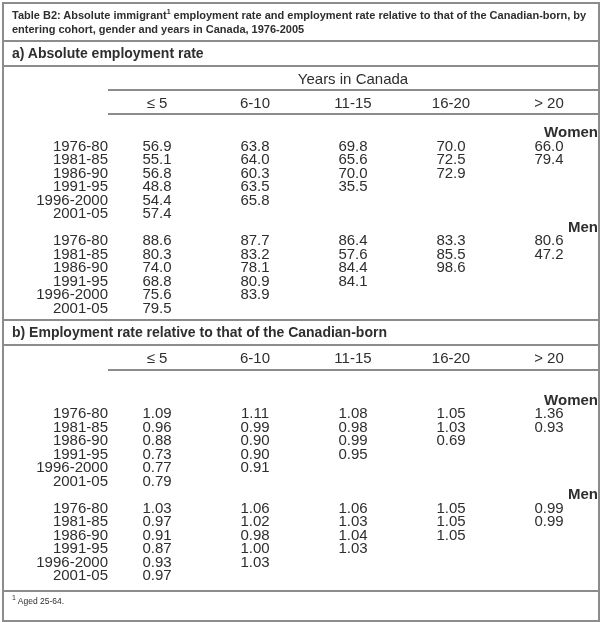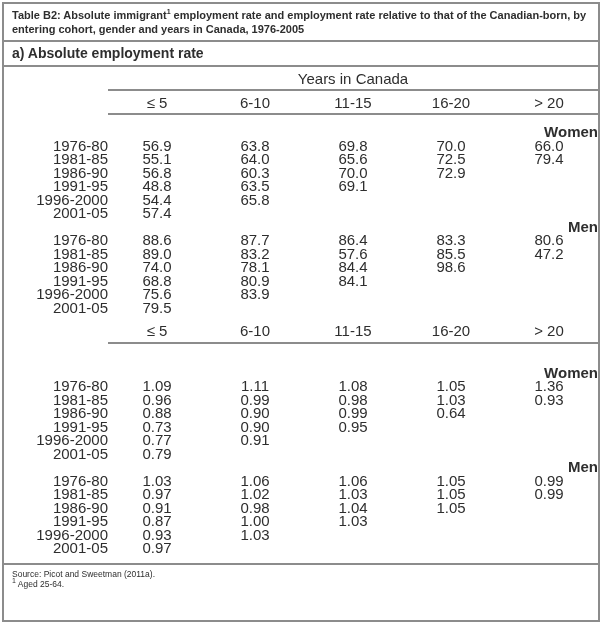--- a/index.html
+++ b/index.html
@@ -127,21 +127,21 @@
             <td>56.8</td>
             <td>60.3</td>
             <td>70.0</td>
             <td>72.9</td>
             <td></td>
           </tr>
           <tr>
             <td class="cohort">1991-95</td>
             <td>48.8</td>
             <td>63.5</td>
-            <td>69.1</td>
+            <td>35.5</td>
             <td></td>
             <td></td>
           </tr>
           <tr>
             <td class="cohort">1996-2000</td>
             <td>54.4</td>
             <td>65.8</td>
             <td></td>
             <td></td>
             <td></td>
@@ -160,21 +160,21 @@
           <tr>
             <td class="cohort">1976-80</td>
             <td>88.6</td>
             <td>87.7</td>
             <td>86.4</td>
             <td>83.3</td>
             <td>80.6</td>
           </tr>
           <tr>
             <td class="cohort">1981-85</td>
-            <td>89.0</td>
+            <td>80.3</td>
             <td>83.2</td>
             <td>57.6</td>
             <td>85.5</td>
             <td>47.2</td>
           </tr>
           <tr>
             <td class="cohort">1986-90</td>
             <td>74.0</td>
             <td>78.1</td>
             <td>84.4</td>
@@ -202,20 +202,21 @@
             <td>79.5</td>
             <td></td>
             <td></td>
             <td></td>
             <td></td>
           </tr>
         </tbody>
     </table>
   </div>
 
+  <div class="section-label panel-b-label">b) Employment rate relative to that of the Canadian-born</div>
 
   <div class="panel-b">
     <table class="data-table">
       <colgroup>
         <col class="stub">
           <col>
           <col>
           <col>
           <col>
           <col>
@@ -248,21 +249,21 @@
             <td>0.99</td>
             <td>0.98</td>
             <td>1.03</td>
             <td>0.93</td>
           </tr>
           <tr>
             <td class="cohort">1986-90</td>
             <td>0.88</td>
             <td>0.90</td>
             <td>0.99</td>
-            <td>0.64</td>
+            <td>0.69</td>
             <td></td>
           </tr>
           <tr>
             <td class="cohort">1991-95</td>
             <td>0.73</td>
             <td>0.90</td>
             <td>0.95</td>
             <td></td>
             <td></td>
           </tr>
@@ -331,17 +332,16 @@
             <td></td>
             <td></td>
             <td></td>
             <td></td>
           </tr>
         </tbody>
     </table>
   </div>
 
   <div class="footer">
-    <div>Source: Picot and Sweetman (2011a).</div>
     <div class="footnote"><sup>1</sup><span> Aged 25-64.</span></div>
   </div>
 
 </div>
 
 </body></html>

